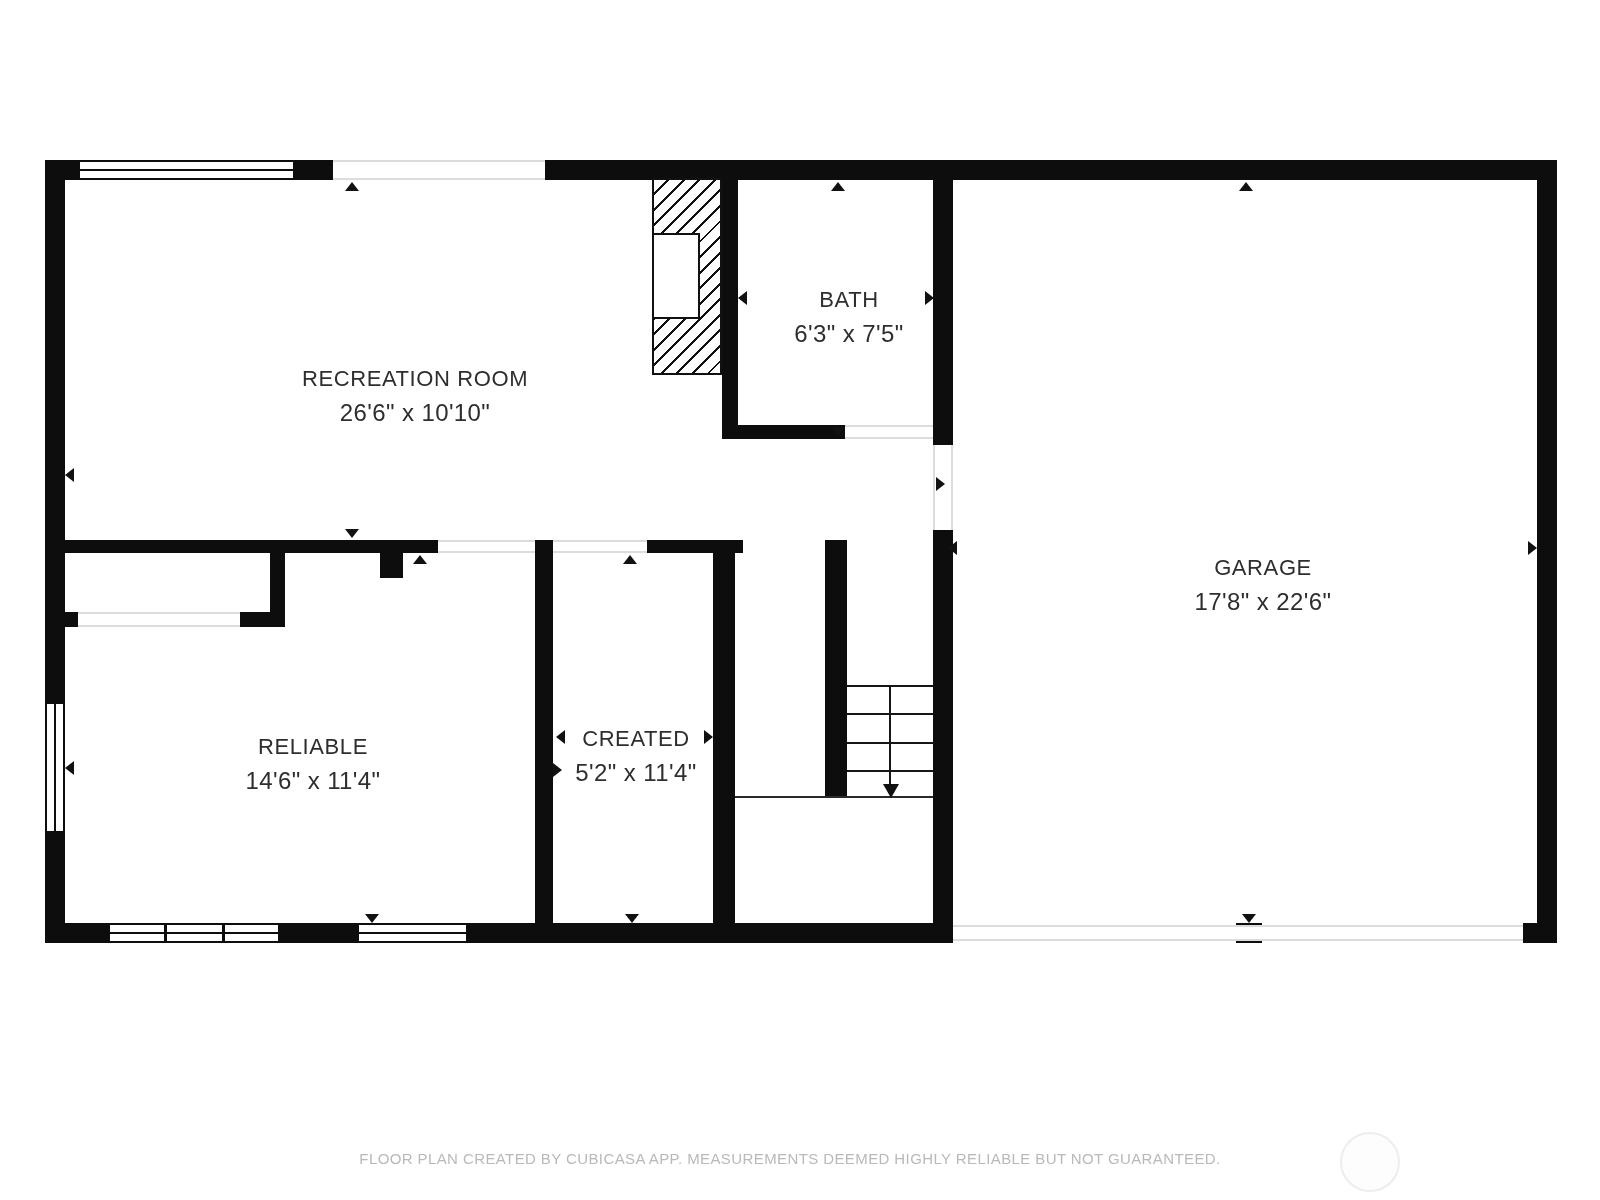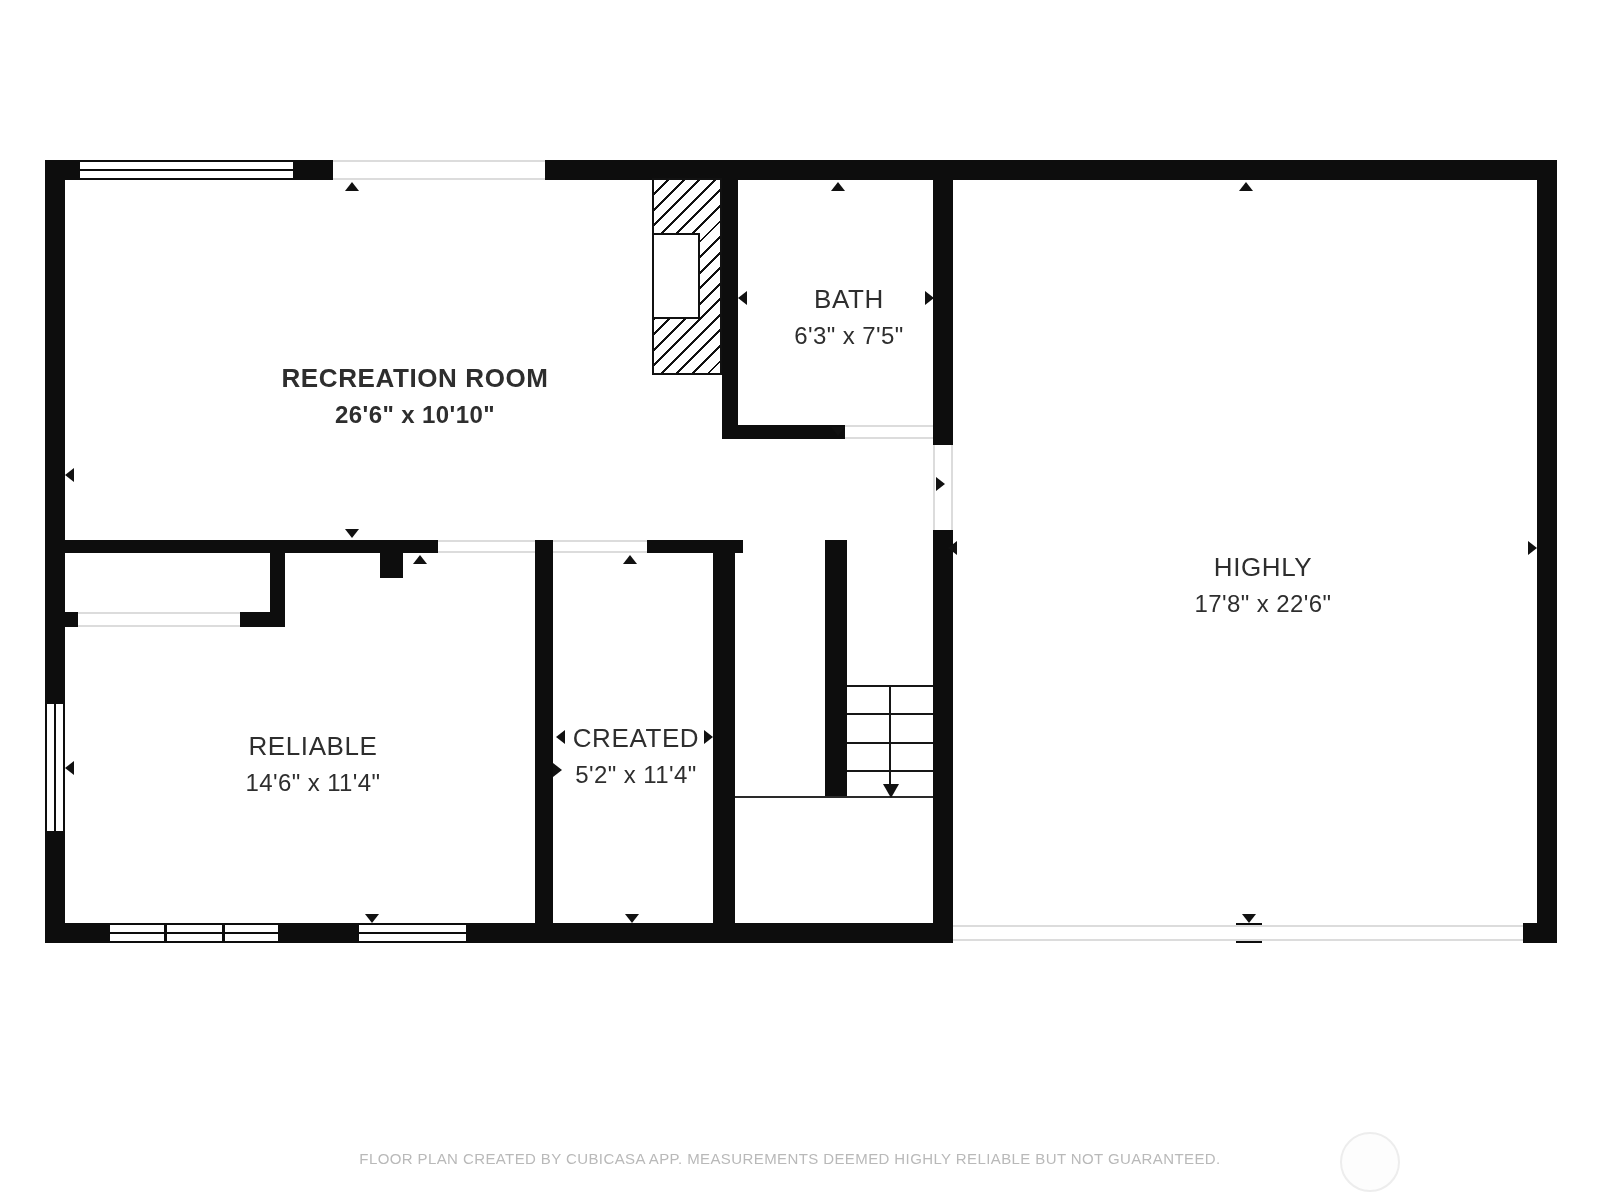--- a/index.html
+++ b/index.html
@@ -32,21 +32,21 @@
 
   
   .tri { position:absolute; width:0; height:0; z-index:5; }
   .tri-up    { border-left:7px solid transparent; border-right:7px solid transparent; border-bottom:9px solid #111; }
   .tri-down  { border-left:7px solid transparent; border-right:7px solid transparent; border-top:9px solid #111; }
   .tri-left  { border-top:7px solid transparent; border-bottom:7px solid transparent; border-right:9px solid #111; }
   .tri-right { border-top:7px solid transparent; border-bottom:7px solid transparent; border-left:9px solid #111; }
 
   
   .room-label { position:absolute; transform:translate(-50%,-50%); text-align:center; color:#2e2e2e; z-index:6; white-space:nowrap; }
-  .room-label .nm { font-size:26px; letter-spacing:0.6px; }
+  .room-label .nm { font-size:22px; letter-spacing:0.6px; }
   .room-label .dm { font-size:24px; margin-top:7px; letter-spacing:0.4px; }
 
   .footer-text { position:absolute; left:790px; top:1150px; transform:translateX(-50%);
                  font-size:15px; color:#b9b9b9; letter-spacing:0.4px; white-space:nowrap; z-index:6; }
 
   .logo-circle { position:absolute; left:1340px; top:1132px; width:56px; height:56px; border-radius:50%;
                  border:2px solid #ededed; background:#fdfdfd; z-index:6; }
 </style>
 </head>
 <body>
@@ -129,30 +129,30 @@
   <div class="tri tri-left" style="left:948px;top:541px;"></div>
   <div class="tri tri-left" style="left:65px;top:761px;"></div>
   <div class="tri tri-right" style="left:1528px;top:541px;"></div>
   <div class="tri tri-down" style="left:365px;top:914px;"></div>
   <div class="tri tri-down" style="left:625px;top:914px;"></div>
   <div class="tri tri-down" style="left:1242px;top:914px;"></div>
   <div class="tri tri-left" style="left:556px;top:730px;"></div>
   <div class="tri tri-right" style="left:704px;top:730px;"></div>
   <div class="tri tri-right" style="left:553px;top:763px;"></div>
 
-  <div class="room-label" style="left:415px;top:396px;font-weight:bold;">
+  <div class="room-label" style="left:415px;top:396px;">
     <div class="nm">RECREATION ROOM</div>
     <div class="dm">26'6" x 10'10"</div>
   </div>
   <div class="room-label" style="left:849px;top:317px;">
     <div class="nm">BATH</div>
     <div class="dm">6'3" x 7'5"</div>
   </div>
   <div class="room-label" style="left:1263px;top:585px;">
-    <div class="nm">HIGHLY</div>
+    <div class="nm">GARAGE</div>
     <div class="dm">17'8" x 22'6"</div>
   </div>
   <div class="room-label" style="left:313px;top:764px;">
     <div class="nm">RELIABLE</div>
     <div class="dm">14'6" x 11'4"</div>
   </div>
   <div class="room-label" style="left:636px;top:756px;">
     <div class="nm">CREATED</div>
     <div class="dm">5'2" x 11'4"</div>
   </div>

